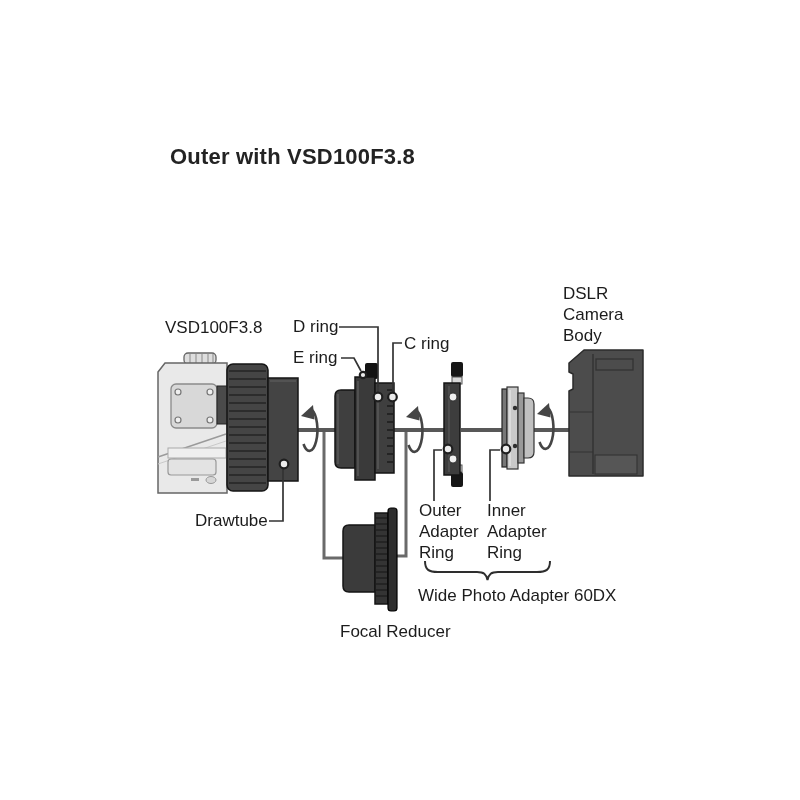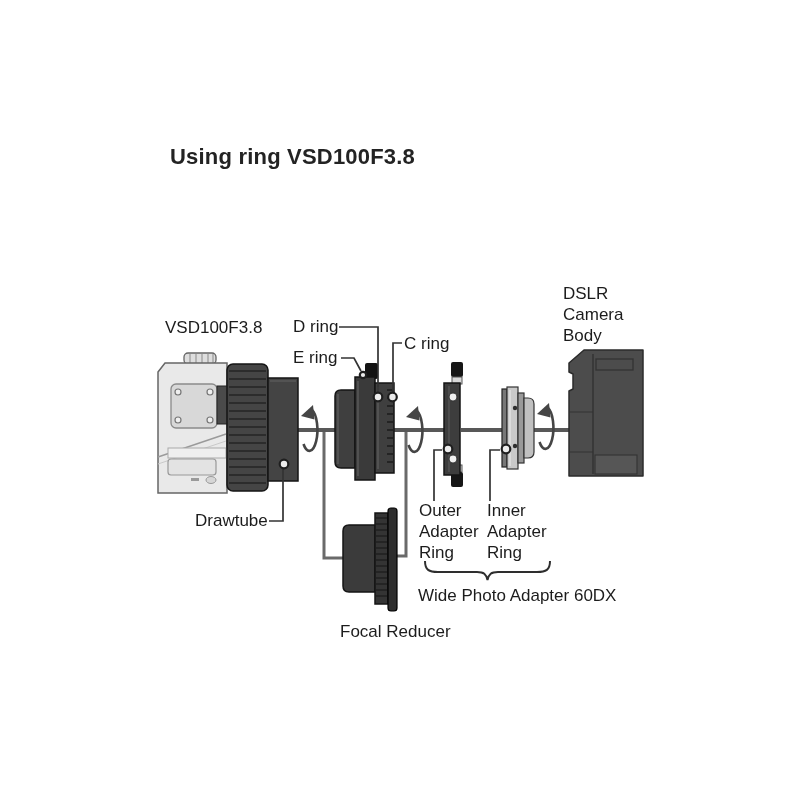--- a/index.html
+++ b/index.html
@@ -15,21 +15,21 @@
   svg text {
     font-family:"Liberation Sans", sans-serif;
     font-size:17px; fill:#1c1c1c;
   }
 </style>
 </head>
 <body>
 
 <div class="canvas">
 
-  <div class="title">Using ring VSD100F3.8</div>
+  <div class="title">Outer with VSD100F3.8</div>
 
   <svg width="800" height="800" viewBox="0 0 800 800">
     <defs>
       <g id="rot-arrow">
         <path d="M 1,-21 A 8,21 0 1,1 -7.5,13" fill="none" stroke="#454545" stroke-width="2.6"></path>
         <path d="M 2,-26 L -10,-15 L 3.5,-11.5 Z" fill="#454545"></path>
       </g>
     </defs>
 
     <path d="M296 430 H336 M393 430 H444 M461 430 H503 M531 430 H569" fill="none" stroke-width="4" stroke="#585858"></path>

